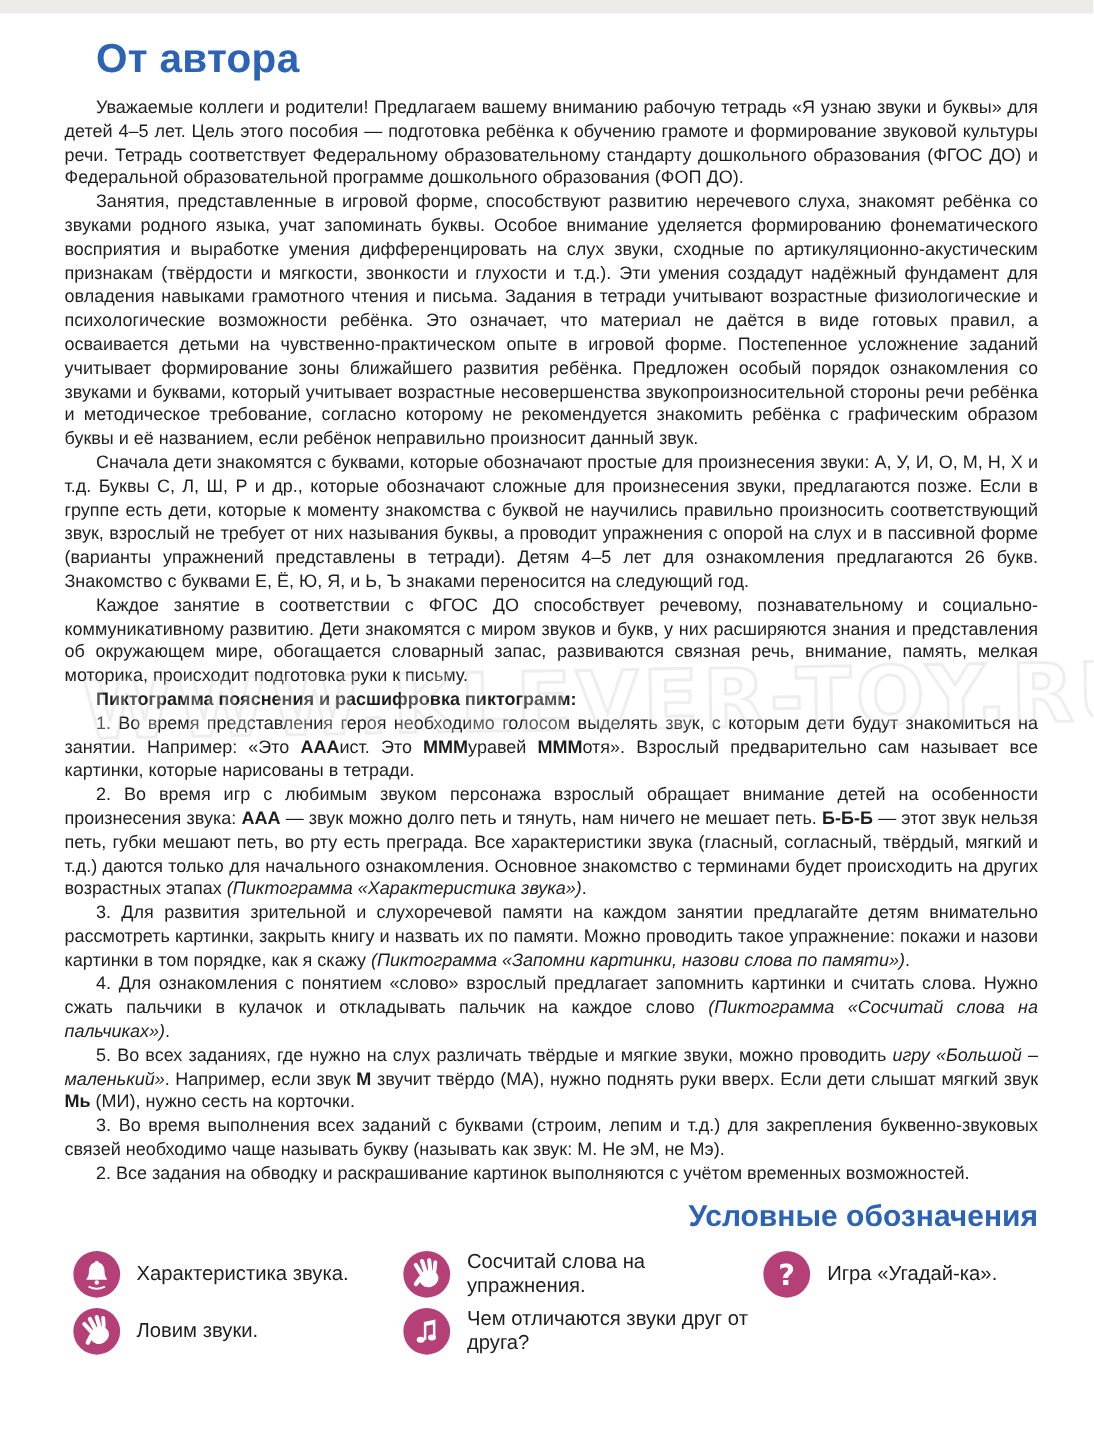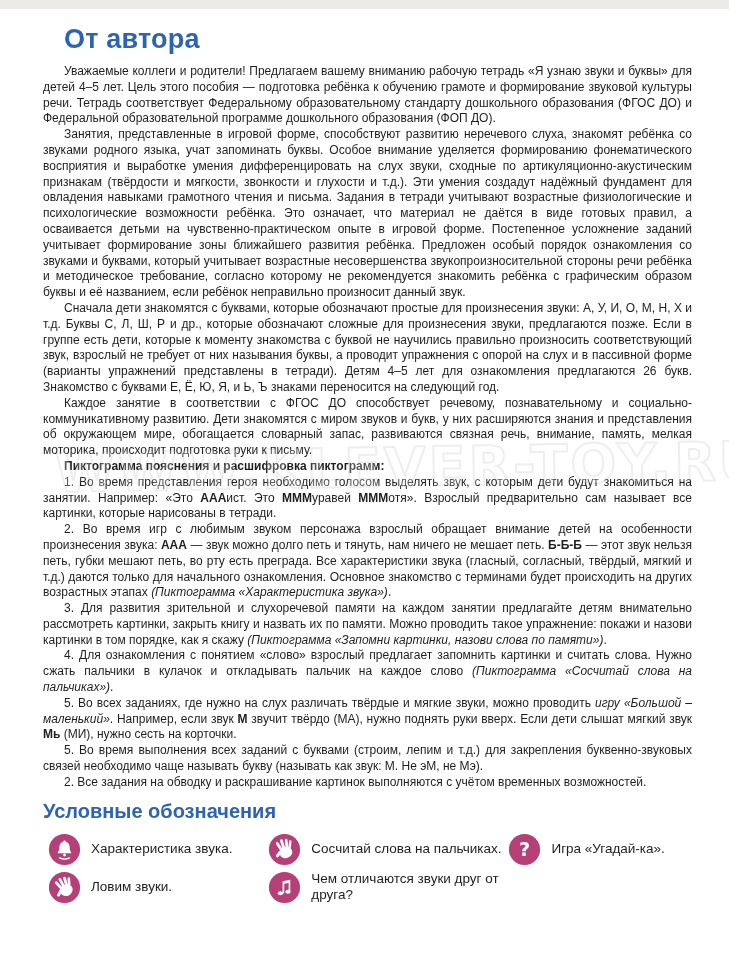--- a/index.html
+++ b/index.html
@@ -25,21 +25,21 @@
   }
   .body-text p.para{
     margin:0;
     text-indent:21px;
     font-size:12px;line-height:15.8px;
     text-align:justify;
   }
   .body-text p.bold-line{font-weight:bold;}
   h2.legend-heading{
     margin:9px 0 8px 0;
-    text-align:left;
+    text-align:right;
     font-size:20px;line-height:23px;font-weight:bold;
   }
   .legend{
     display:flex;
     align-items:flex-start;
     margin-left:5px;
   }
   .legend .legend-col{display:flex;flex-direction:column;}
   .legend .legend-col.col-0{width:222px;}
   .legend .legend-col.col-1{width:242px;}
@@ -83,21 +83,21 @@
         <p class="para">Уважаемые коллеги и родители! Предлагаем вашему вниманию рабочую тетрадь «Я узнаю звуки и буквы» для детей 4–5 лет. Цель этого пособия — подготовка ребёнка к обучению грамоте и формирование звуковой культуры речи. Тетрадь соответствует Федеральному образовательному стандарту дошкольного образования (ФГОС ДО) и Федеральной образовательной программе дошкольного образования (ФОП ДО).</p>
         <p class="para">Занятия, представленные в игровой форме, способствуют развитию неречевого слуха, знакомят ребёнка со звуками родного языка, учат запоминать буквы. Особое внимание уделяется формированию фонематического восприятия и выработке умения дифференцировать на слух звуки, сходные по артикуляционно-акустическим признакам (твёрдости и мягкости, звонкости и глухости и т.д.). Эти умения создадут надёжный фундамент для овладения навыками грамотного чтения и письма. Задания в тетради учитывают возрастные физиологические и психологические возможности ребёнка. Это означает, что материал не даётся в виде готовых правил, а осваивается детьми на чувственно-практическом опыте в игровой форме. Постепенное усложнение заданий учитывает формирование зоны ближайшего развития ребёнка. Предложен особый порядок ознакомления со звуками и буквами, который учитывает возрастные несовершенства звукопроизносительной стороны речи ребёнка и методическое требование, согласно которому не рекомендуется знакомить ребёнка с графическим образом буквы и её названием, если ребёнок неправильно произносит данный звук.</p>
         <p class="para">Сначала дети знакомятся с буквами, которые обозначают простые для произнесения звуки: А, У, И, О, М, Н, Х и т.д. Буквы С, Л, Ш, Р и др., которые обозначают сложные для произнесения звуки, предлагаются позже. Если в группе есть дети, которые к моменту знакомства с буквой не научились правильно произносить соответствующий звук, взрослый не требует от них называния буквы, а проводит упражнения с опорой на слух и в пассивной форме (варианты упражнений представлены в тетради). Детям 4–5 лет для ознакомления предлагаются 26 букв. Знакомство с буквами Е, Ё, Ю, Я, и Ь, Ъ знаками переносится на следующий год.</p>
         <p class="para">Каждое занятие в соответствии с ФГОС ДО способствует речевому, познавательному и социально-коммуникативному развитию. Дети знакомятся с миром звуков и букв, у них расширяются знания и представления об окружающем мире, обогащается словарный запас, развиваются связная речь, внимание, память, мелкая моторика, происходит подготовка руки к письму.</p>
         <p class="para bold-line">Пиктограмма пояснения и расшифровка пиктограмм:</p>
         <p class="para">1. Во время представления героя необходимо голосом выделять звук, с которым дети будут знакомиться на занятии. Например: «Это <b>ААА</b>ист. Это <b>МММ</b>уравей <b>МММ</b>отя». Взрослый предварительно сам называет все картинки, которые нарисованы в тетради.</p>
         <p class="para">2. Во время игр с любимым звуком персонажа взрослый обращает внимание детей на особенности произнесения звука: <b>ААА</b> — звук можно долго петь и тянуть, нам ничего не мешает петь. <b>Б-Б-Б</b> — этот звук нельзя петь, губки мешают петь, во рту есть преграда. Все характеристики звука (гласный, согласный, твёрдый, мягкий и т.д.) даются только для начального ознакомления. Основное знакомство с терминами будет происходить на других возрастных этапах <i>(Пиктограмма «Характеристика звука»)</i>.</p>
         <p class="para">3. Для развития зрительной и слухоречевой памяти на каждом занятии предлагайте детям внимательно рассмотреть картинки, закрыть книгу и назвать их по памяти. Можно проводить такое упражнение: покажи и назови картинки в том порядке, как я скажу <i>(Пиктограмма «Запомни картинки, назови слова по памяти»)</i>.</p>
         <p class="para">4. Для ознакомления с понятием «слово» взрослый предлагает запомнить картинки и считать слова. Нужно сжать пальчики в кулачок и откладывать пальчик на каждое слово <i>(Пиктограмма «Сосчитай слова на пальчиках»)</i>.</p>
         <p class="para">5. Во всех заданиях, где нужно на слух различать твёрдые и мягкие звуки, можно проводить <i>игру «Большой – маленький»</i>. Например, если звук <b>М</b> звучит твёрдо (МА), нужно поднять руки вверх. Если дети слышат мягкий звук <b>Мь</b> (МИ), нужно сесть на корточки.</p>
-        <p class="para">5. Во время выполнения всех заданий с буквами (строим, лепим и т.д.) для закрепления буквенно-звуковых связей необходимо чаще называть букву (называть как звук: М. Не эМ, не Мэ).</p>
+        <p class="para">3. Во время выполнения всех заданий с буквами (строим, лепим и т.д.) для закрепления буквенно-звуковых связей необходимо чаще называть букву (называть как звук: М. Не эМ, не Мэ).</p>
         <p class="para">2. Все задания на обводку и раскрашивание картинок выполняются с учётом временных возможностей.</p>
       </div>
 
     <h2 class="legend-heading" style="color: rgb(44, 99, 180);">Условные обозначения</h2>
 
     <div class="legend">
         <div class="legend-col col-0">
           <div class="legend-item">
             <span class="licon">
               <svg viewBox="0 0 36 36">
@@ -134,21 +134,21 @@
                 <g fill="#fff" transform="rotate(-18 18 18)">
                   <rect x="12.1" y="7.5" width="3" height="12" rx="1.5" transform="rotate(-14 13.6 13.5)"></rect>
                   <rect x="16.2" y="6.3" width="3.1" height="13" rx="1.55"></rect>
                   <rect x="20.4" y="7.3" width="3" height="12" rx="1.5" transform="rotate(12 21.9 13.3)"></rect>
                   <rect x="24" y="10" width="2.8" height="9" rx="1.4" transform="rotate(24 25.4 14.5)"></rect>
                   <ellipse cx="18.5" cy="21.5" rx="7" ry="6.2"></ellipse>
                   <rect x="9" y="16.5" width="3.2" height="8.5" rx="1.6" transform="rotate(55 10.6 20.7)"></rect>
                 </g>
               </svg>
             </span>
-            <span class="llabel">Сосчитай слова на пальчиках.</span>
+            <span class="llabel">Сосчитай слова на упражнения.</span>
           </div>
           <div class="legend-item">
             <span class="licon">
               <svg viewBox="0 0 36 36">
                 <circle cx="18" cy="18" r="17" fill="#b54077"></circle>
                 <g fill="#fff">
                   <ellipse cx="13.6" cy="24.2" rx="2.9" ry="2.2"></ellipse>
                   <ellipse cx="21.8" cy="22.6" rx="2.9" ry="2.2"></ellipse>
                   <path d="M15.9 24.2V11.2l8.4-1.7v13.1h-1.8V13l-4.8 1v10.2z"></path>
                 </g>

